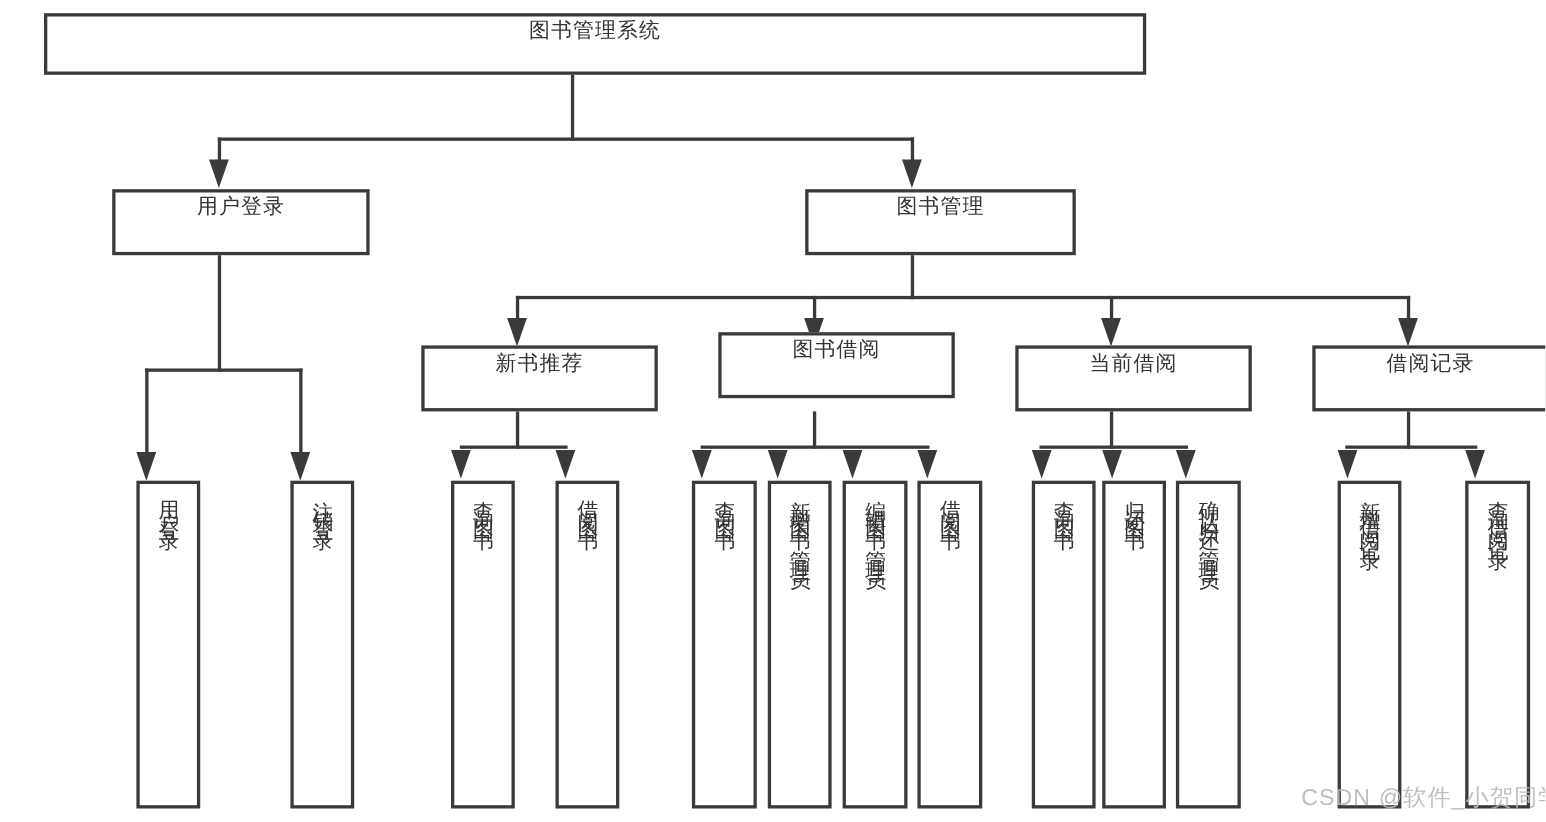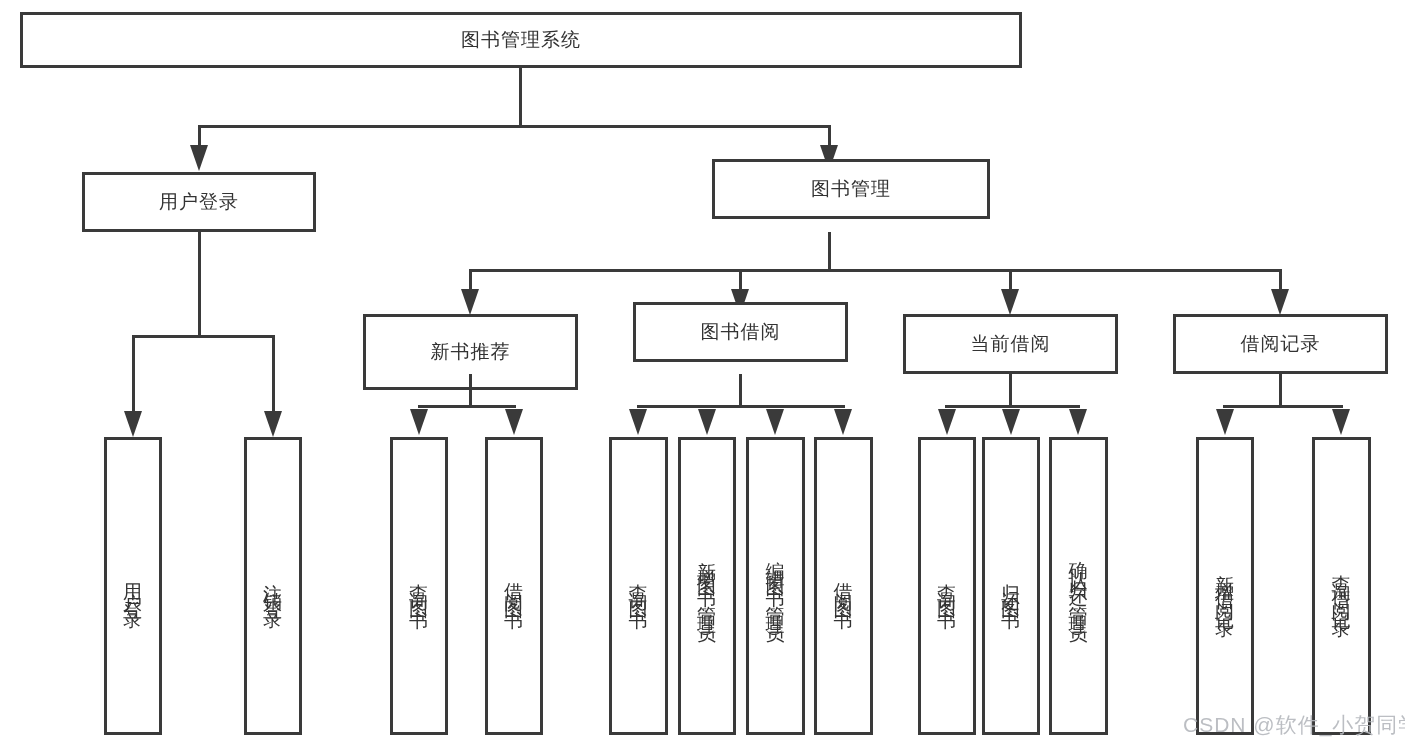--- a/index.html
+++ b/index.html
@@ -10,22 +10,23 @@
     width: 1405px;
     height: 747px;
     background: #ffffff;
     overflow: hidden;
   }
   .box {
     position: absolute;
     background: var(--fill, #ffffff);
     border: 3px solid var(--line, #3a3a3a);
     display: flex;
-    align-items: center;
+    align-items: flex-start;
     justify-content: center;
+    margin-left: 20px;
   }
   .hlabel {
     font-size: 19px;
     color: var(--text, #333333);
     letter-spacing: 1px;
     white-space: nowrap;
   }
   .vlabel {
     writing-mode: vertical-rl;
     text-orientation: mixed;
@@ -70,21 +71,21 @@
   <div class="line" style="left:519px;top:68px;width:3px;height:60px"></div>
   <div class="line" style="left:198px;top:125px;width:633px;height:3px"></div>
   <div class="line" style="left:198px;top:125px;width:3px;height:22px"></div>
   <div class="arrow" style="left:190px;top:145px"></div>
   <div class="line" style="left:828px;top:125px;width:3px;height:22px"></div>
   <div class="arrow" style="left:820px;top:145px"></div>
 
   <div class="box" style="left:82px;top:172px;width:234px;height:60px">
     <span class="hlabel">用户登录</span>
   </div>
-  <div class="box" style="left:712px;top:159px;width:278px;height:60px">
+  <div class="box" style="left:712px;top:172px;width:246px;height:60px">
     <span class="hlabel">图书管理</span>
   </div>
 
   <div class="line" style="left:198px;top:232px;width:3px;height:106px"></div>
   <div class="line" style="left:132px;top:335px;width:143px;height:3px"></div>
   <div class="line" style="left:132px;top:335px;width:3px;height:78px"></div>
   <div class="arrow" style="left:124px;top:411px"></div>
   <div class="line" style="left:272px;top:335px;width:3px;height:78px"></div>
   <div class="arrow" style="left:264px;top:411px"></div>
 
@@ -92,21 +93,21 @@
   <div class="line" style="left:469px;top:269px;width:813px;height:3px"></div>
   <div class="line" style="left:469px;top:269px;width:3px;height:22px"></div>
   <div class="arrow" style="left:461px;top:289px"></div>
   <div class="line" style="left:739px;top:269px;width:3px;height:22px"></div>
   <div class="arrow" style="left:731px;top:289px"></div>
   <div class="line" style="left:1009px;top:269px;width:3px;height:22px"></div>
   <div class="arrow" style="left:1001px;top:289px"></div>
   <div class="line" style="left:1279px;top:269px;width:3px;height:22px"></div>
   <div class="arrow" style="left:1271px;top:289px"></div>
 
-  <div class="box" style="left:363px;top:314px;width:215px;height:76px">
+  <div class="box" style="left:363px;top:314px;width:215px;height:60px">
     <span class="hlabel">新书推荐</span>
   </div>
   <div class="box" style="left:633px;top:302px;width:215px;height:60px">
     <span class="hlabel">图书借阅</span>
   </div>
   <div class="box" style="left:903px;top:314px;width:215px;height:60px">
     <span class="hlabel">当前借阅</span>
   </div>
   <div class="box" style="left:1173px;top:314px;width:215px;height:60px">
     <span class="hlabel">借阅记录</span>

